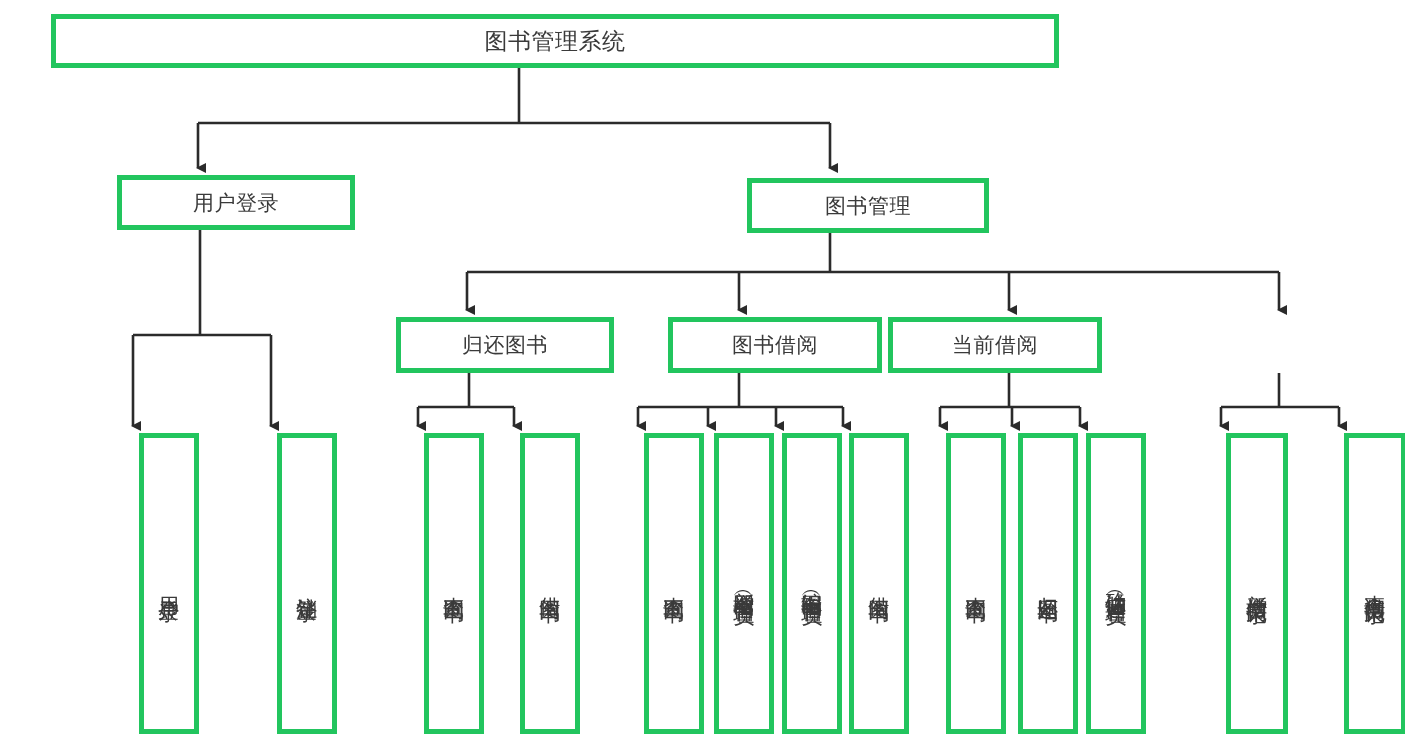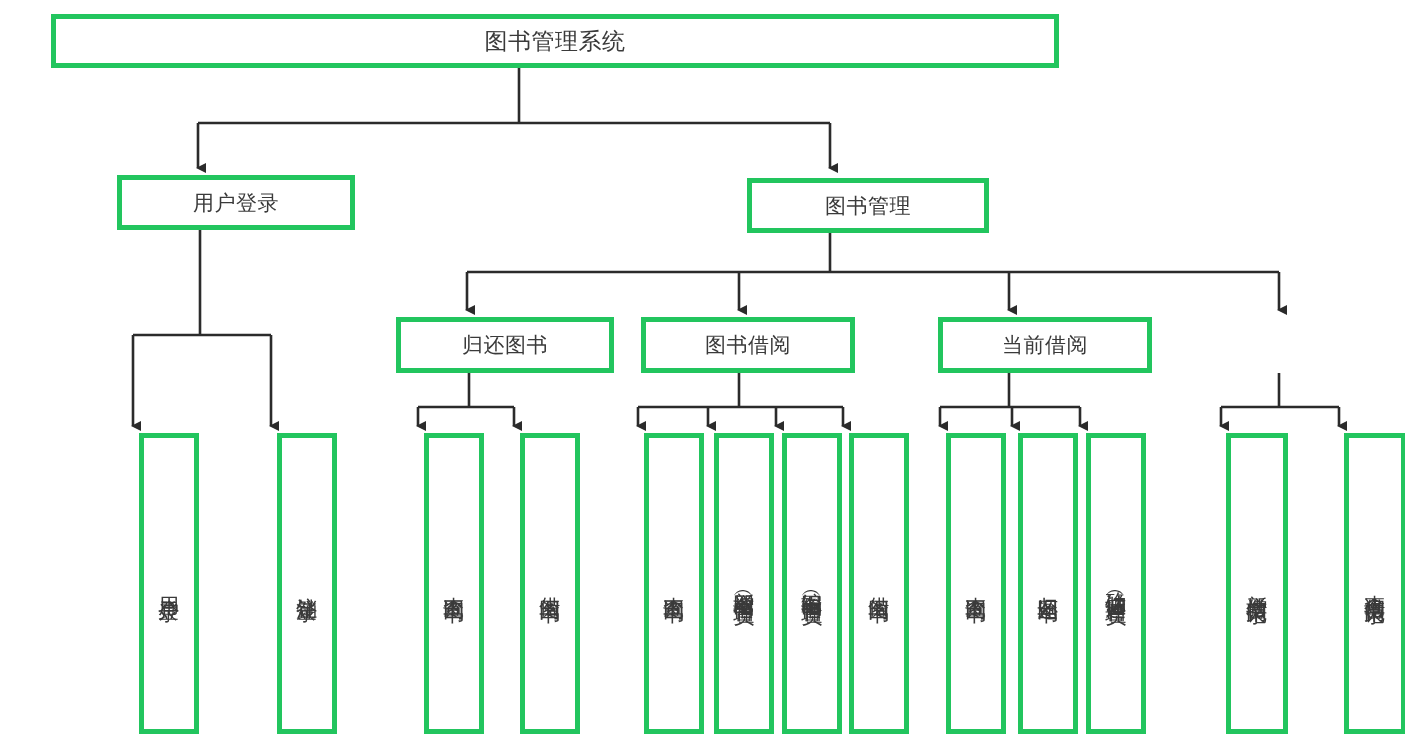--- a/index.html
+++ b/index.html
@@ -54,22 +54,22 @@
   
   .node.lvl1 { height: 55px; }
   .node.lvl1 .lbl { font-size: 21px; }
   #n-user-login  { left: 81px;  top: 175px; width: 238px; }
   #n-book-manage { left: 711px; top: 178px; width: 242px; }
 
   
   .node.lvl2 { height: 56px; top: 317px; }
   .node.lvl2 .lbl { font-size: 21px; }
   #n-new-book-rec { left: 360px;  width: 218px; }
-  #n-book-borrow  { left: 605px;  width: 214px; }
-  #n-current-loan { left: 902px;  width: 214px; }
+  #n-book-borrow  { left: 632px;  width: 214px; }
+  #n-current-loan { left: 852px;  width: 214px; }
   #n-loan-record  { left: 1172px; width: 214px; }
 
   
   .node.leaf {
     top: 433px;
     height: 301px;
     padding: 6px 0;
   }
   .node.leaf .lbl {
     writing-mode: vertical-rl;

